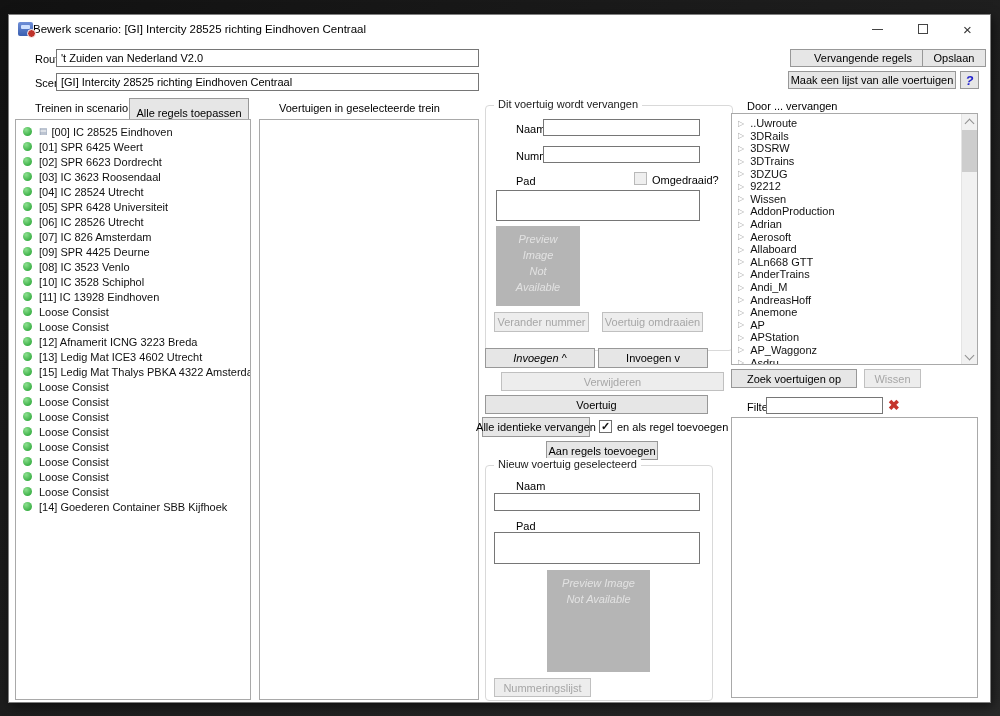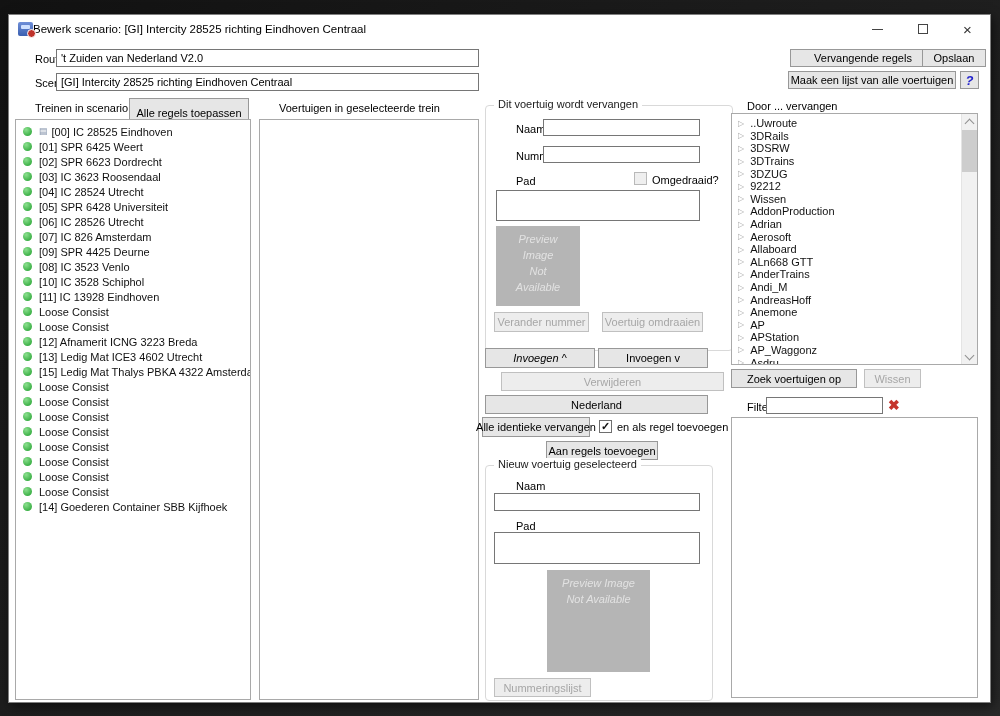--- a/index.html
+++ b/index.html
@@ -220,21 +220,21 @@
         <div>Preview Image</div>
         <div>Not Available</div>
       </div>
       <div class="btn dis" style="left:8px;top:206px;width:95px;height:20px;text-align:center;">Verander nummer</div>
       <div class="btn dis" style="left:116px;top:206px;width:101px;height:20px;">Voertuig omdraaien</div>
     </div>
 
     <div class="btn" style="left:476px;top:305px;width:110px;height:20px;font-style:italic;">Invoegen ^</div>
     <div class="btn" style="left:589px;top:305px;width:110px;height:20px;">Invoegen v</div>
     <div class="btn dis" style="left:476px;top:329px;width:223px;height:19px;margin-left:16px;">Verwijderen</div>
-    <div class="btn" style="left:476px;top:352px;width:223px;height:19px;">Nederland</div>
+    <div class="btn" style="left:476px;top:352px;width:223px;height:19px;">Voertuig</div>
     <div class="btn" style="left:473px;top:374px;width:108px;height:20px;">Alle identieke vervangen</div>
     <span class="cb" style="left:590px;top:377px;">✓</span>
     <span class="cb-label" style="left:608px;top:378px;">en als regel toevoegen</span>
     <div class="btn" style="left:537px;top:398px;width:112px;height:19px;">Aan regels toevoegen</div>
 
     <div class="groupbox" style="left:476px;top:422px;width:228px;height:236px;">
       <span class="group-title">Nieuw voertuig geselecteerd</span>
       <span class="label" style="left:14px;top:14px;">Naam</span>
       <input class="tb" style="left: 8px; top: 27px; width: 206px; height: 18px;">
       <span class="label" style="left:14px;top:54px;">Pad</span>

